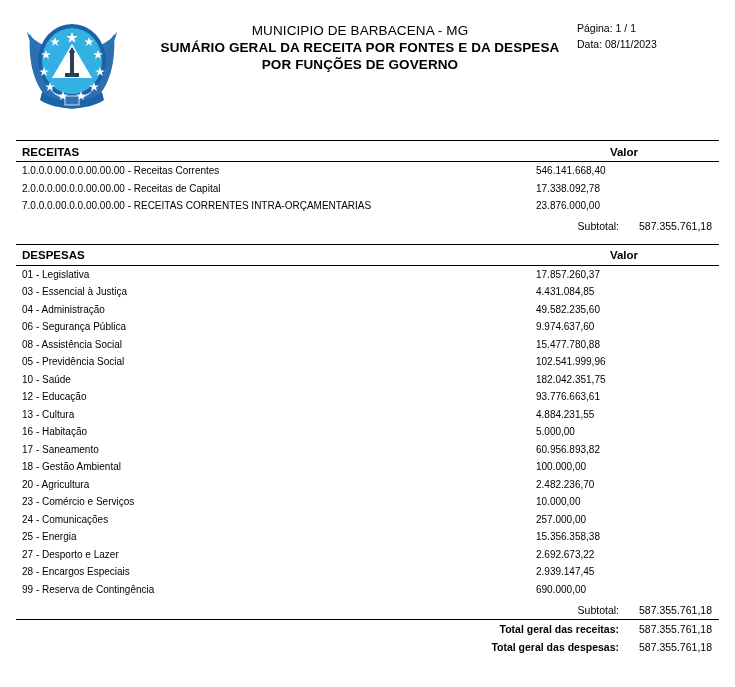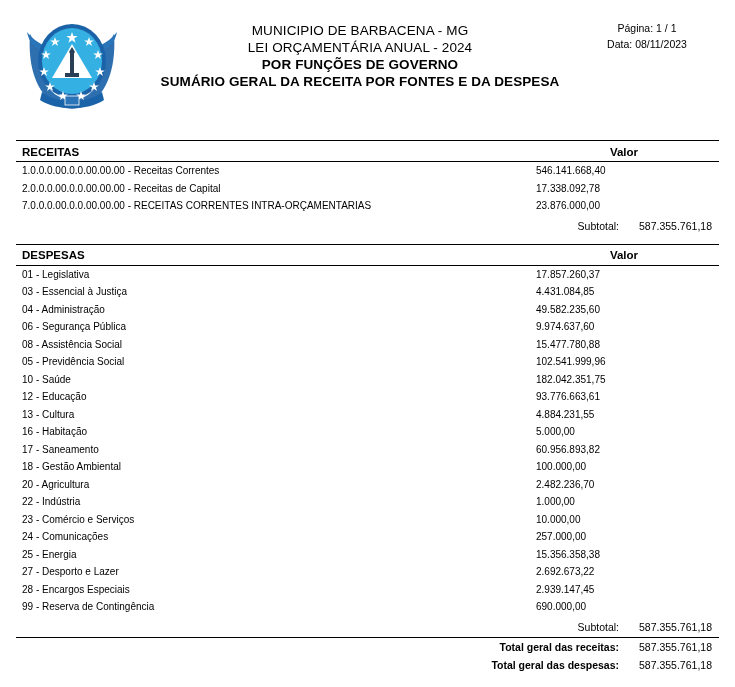--- a/index.html
+++ b/index.html
@@ -49,21 +49,21 @@
   }
   .title-line.bold {
     font-weight: bold;
     font-size: 13.5px;
   }
   .meta-block {
     position: absolute;
     right: 18px;
     top: 20px;
     width: 140px;
-    text-align: center;
+    text-align: left;
     line-height: 16px;
     font-size: 10.5px;
   }
   .meta-row {
     white-space: nowrap;
   }
 
   
   .sheet {
     position: absolute;
@@ -196,23 +196,22 @@
         <rect x="43" y="57" width="14" height="4" fill="#2a3f55"></rect>
         <path d="M50 31 L53 36 L50 40 L47 36 Z" fill="#2a3f55"></path>
 
         <path d="M20 76 C34 88 66 88 80 76 L82 84 C66 95 34 95 18 84 Z" fill="#1b63a8"></path>
         <rect x="43" y="80" width="14" height="9" fill="#2a74b8" stroke="#ffffff" stroke-width="0.8"></rect>
       </svg>
     </div>
 
     <div class="title-block">
       <div class="title-line">MUNICIPIO DE BARBACENA - MG</div>
-      <div class="title-line">LEI ORÇAMENTÁRIA ANUAL - 2024</div>
+      <div class="title-line bold">SUMÁRIO GERAL DA RECEITA POR FONTES E DA DESPESA</div>
       <div class="title-line bold">POR FUNÇÕES DE GOVERNO</div>
-      <div class="title-line bold">SUMÁRIO GERAL DA RECEITA POR FONTES E DA DESPESA</div>
     </div>
 
     <div class="meta-block">
       <div class="meta-row">
         <span>Página:</span>
         <span>1 / 1</span>
       </div>
       <div class="meta-row">
         <span>Data:</span>
         <span>08/11/2023</span>
@@ -312,24 +311,20 @@
           </tr>
         <tr class="data-row">
             <td class="lbl">18 - Gestão Ambiental</td>
             <td class="val">100.000,00</td>
           </tr>
         <tr class="data-row">
             <td class="lbl">20 - Agricultura</td>
             <td class="val">2.482.236,70</td>
           </tr>
         <tr class="data-row">
-            <td class="lbl">22 - Indústria</td>
-            <td class="val">1.000,00</td>
-          </tr>
-        <tr class="data-row">
             <td class="lbl">23 - Comércio e Serviços</td>
             <td class="val">10.000,00</td>
           </tr>
         <tr class="data-row">
             <td class="lbl">24 - Comunicações</td>
             <td class="val">257.000,00</td>
           </tr>
         <tr class="data-row">
             <td class="lbl">25 - Energia</td>
             <td class="val">15.356.358,38</td>

